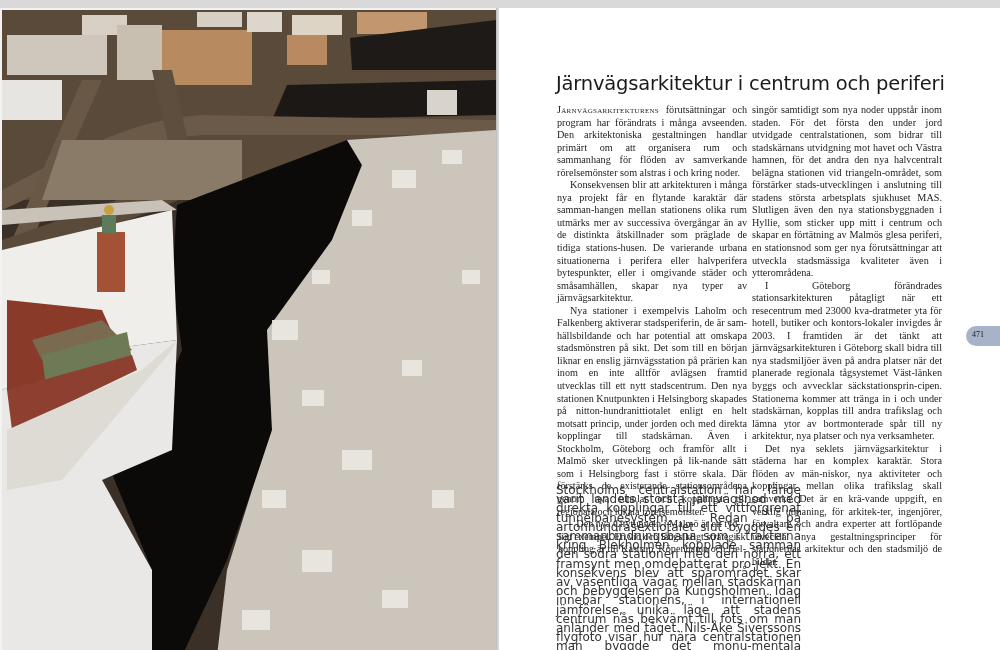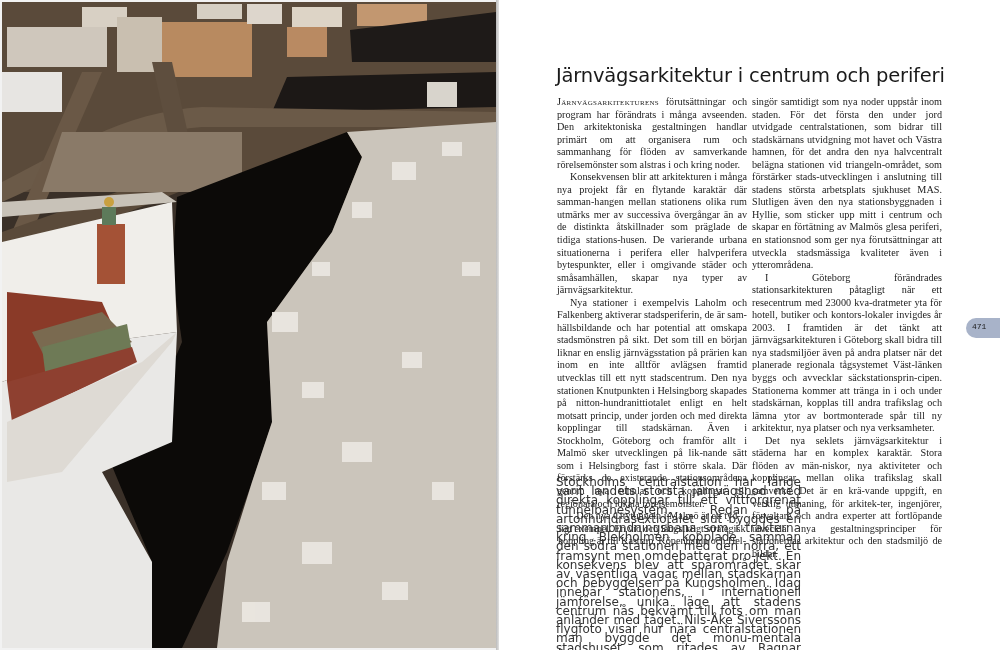--- a/index.html
+++ b/index.html
@@ -1,31 +1,31 @@
 <!DOCTYPE html>
 <html><head>
 <meta charset="utf-8">
 <style>
   html, body { margin: 0; padding: 0; }
   body { width: 1000px; height: 650px; background: #d9d9d9; position: relative; overflow: hidden; font-family: "Liberation Serif", serif; }
-  .spread { position: absolute; left: 0; top: 0; width: 1000px; height: 496px; }
+  .spread { position: absolute; left: 0; top: 8px; width: 1000px; height: 496px; }
   .page-left { position: absolute; left: 0; top: 0; width: 497px; height: 650px; background: #f2f2f2; overflow: hidden; }
   .page-right { position: absolute; left: 499px; top: 0; width: 501px; height: 650px; background: #ffffff; }
   .gutter { position: absolute; left: 496px; top: 0; width: 4px; height: 650px; background: linear-gradient(to right,#bbb,#eee); }
   .photo { position: absolute; left: 2px; top: 2px; width: 494px; height: 646px; }
   .title { position: absolute; left: 556px; top: 64px; font-family: "DejaVu Sans", sans-serif; font-size: 19.5px; color: #1a1a1a; white-space: nowrap; letter-spacing: -0.2px; }
   .col { position: absolute; top: 96px; width: 190px; font-size: 10.2px; line-height: 12.55px; color: #222; text-align: justify; hyphens: manual; }
   .col1 { left: 557px; }
   .col2 { left: 752px; }
   .col p { margin: 0; text-indent: 13px; }
   .col p.first { text-indent: 0; }
   .smallcaps { font-variant: small-caps; letter-spacing: 0.3px; }
   .caption { position: absolute; left: 556px; top: 478px; width: 245px; font-family: "DejaVu Sans", sans-serif; font-size: 12px; line-height: 9.2px; color: #333; text-align: justify; }
   .pagetab { position: absolute; left: 966px; top: 318px; width: 40px; height: 20px; background: #a8b3c9; border-radius: 10px 0 0 10px; }
-  .pagenum { position: absolute; left: 972px; top: 322px; font-family: Liberation Mono, monospace; font-size: 8px; color: #1a1a1a; }
+  .pagenum { position: absolute; left: 972px; top: 322px; font-family: Liberation Serif, serif; font-size: 8px; color: #1a1a1a; }
 </style>
 </head>
 <body>
 
 <div class="spread">
   <div class="page-left">
     <svg class="photo" viewBox="0 0 494 646" preserveAspectRatio="none">
 
       <rect x="0" y="0" width="494" height="646" fill="#3a3028"></rect>
 

